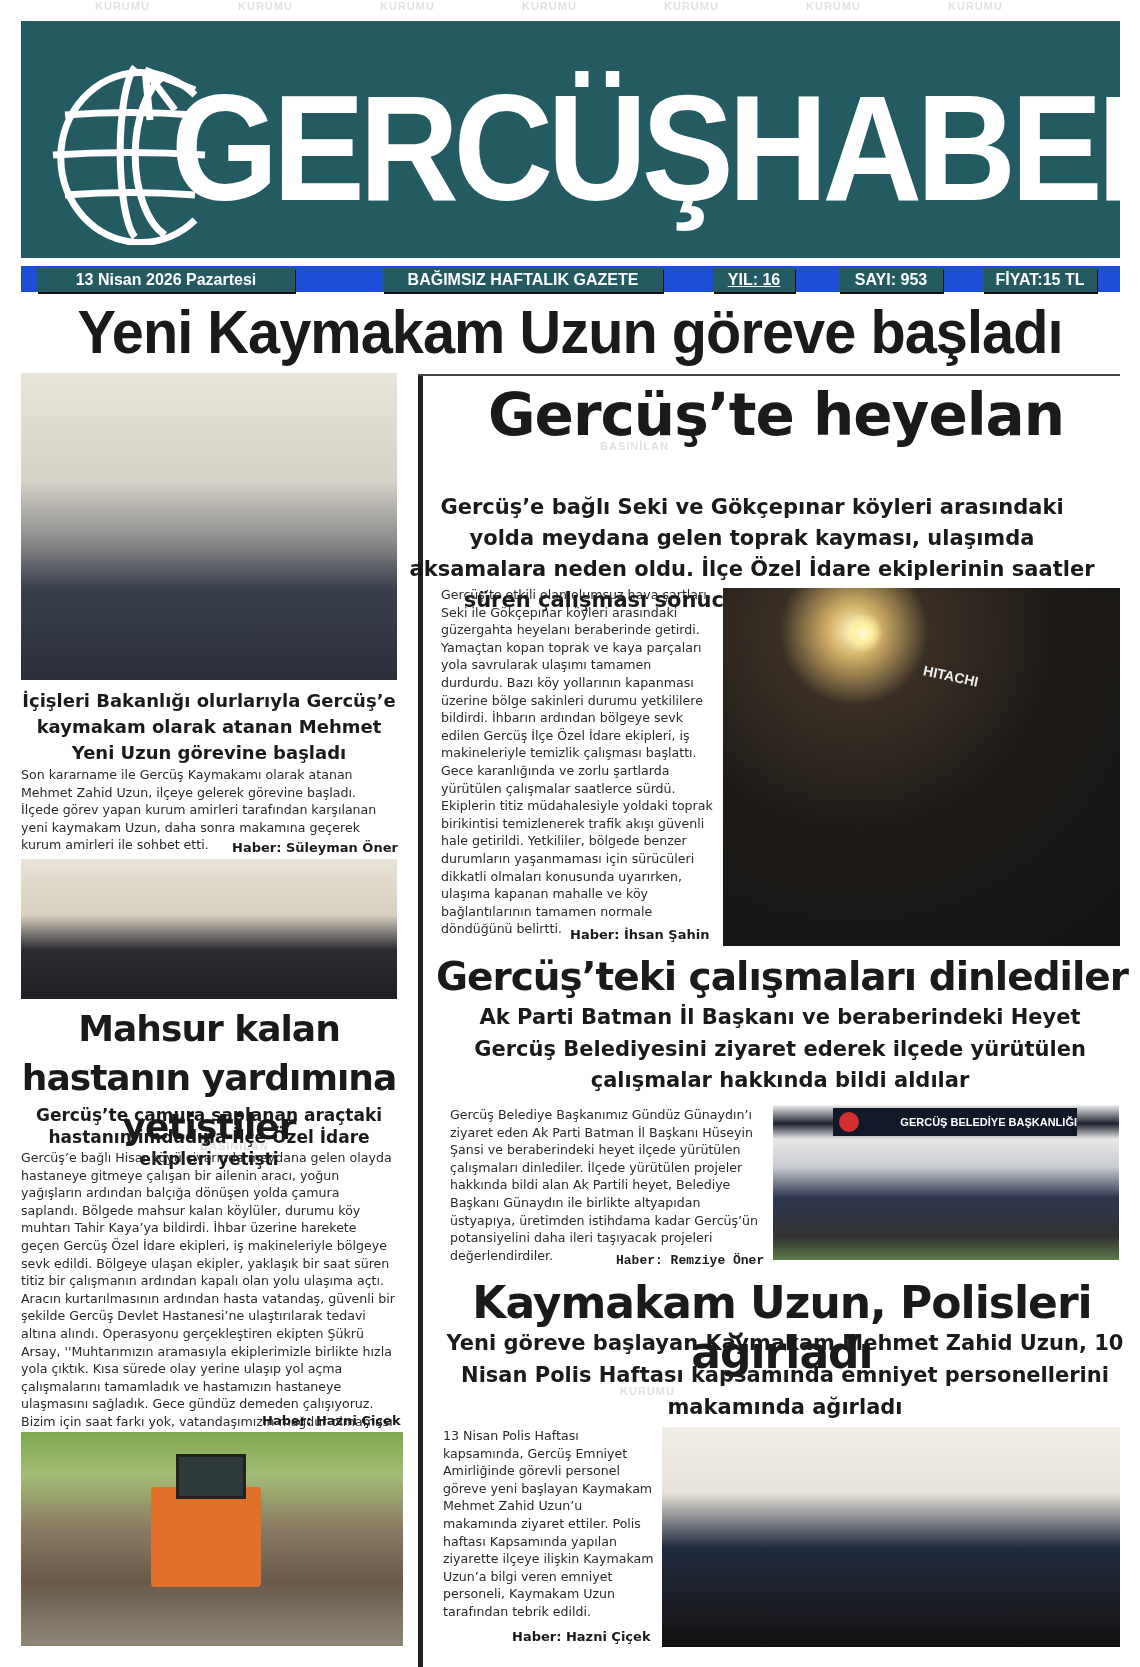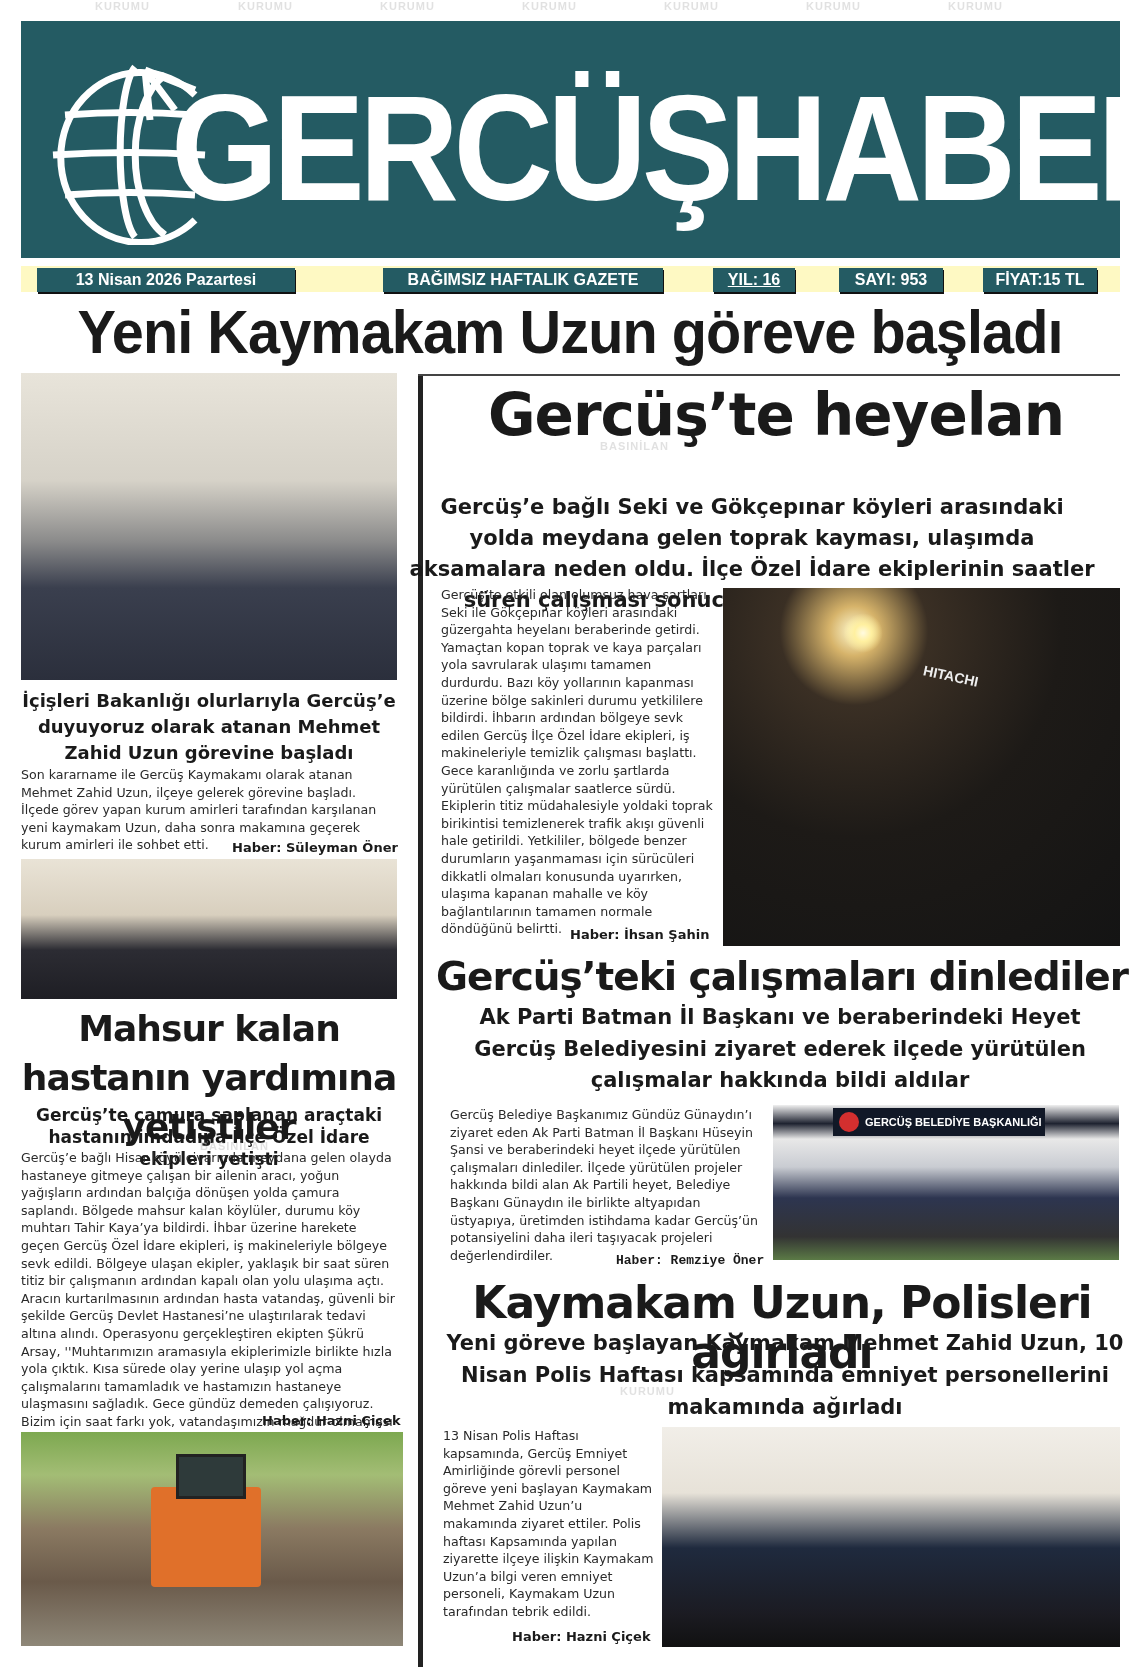--- a/index.html
+++ b/index.html
@@ -6,21 +6,21 @@
   html, body { width: 1140px; height: 1667px; background: #ffffff; overflow: hidden; }
   body { position: relative; font-family: "Liberation Sans", sans-serif; color: #1a1a1a; }
 
   
   .masthead { position: absolute; left: 21px; top: 21px; width: 1099px; height: 237px; background: #245b63; overflow: hidden; }
   .globe { position: absolute; left: 24px; top: 34px; width: 170px; height: 190px; }
   .logo-text { position: absolute; left: 150px; top: 52px; font-family: "Liberation Sans", sans-serif; font-weight: 700; font-size: 150px; line-height: 150px; color: #ffffff; letter-spacing: -6px; transform: scaleX(0.92); transform-origin: left top; white-space: nowrap; }
   .slogan { position: absolute; right: 12px; top: 172px; font-family: "DejaVu Sans", sans-serif; font-style: italic; font-size: 18px; color: #ffffff; letter-spacing: 1px; }
 
   
-  .infobar { position: absolute; left: 21px; top: 266px; width: 1099px; height: 26px; background: #fef9c3; }
+  .infobar { position: absolute; left: 21px; top: 266px; width: 1099px; height: 26px; background: #1d4ed8; }
   .info-pill { position: absolute; top: 2px; height: 24px; background: #245b63; color: #fff; font-family: "Liberation Sans", sans-serif; font-weight: 700; font-size: 16px; line-height: 24px; text-align: center; box-shadow: 1px 2px 0 #111; }
 
   
   .main-headline { position: absolute; left: 0; top: 296px; width: 1140px; text-align: center; font-family: "Liberation Sans", sans-serif; font-weight: 700; font-size: 62px; line-height: 72px; color: #1a1a1a; letter-spacing: -1px; transform: scaleX(0.93); transform-origin: center top; }
 
   
   .vdivider { position: absolute; left: 418px; top: 374px; width: 5px; height: 1293px; background: #222; }
   .hdivider { position: absolute; left: 418px; top: 374px; width: 702px; height: 2px; background: #444; }
 
   
@@ -34,21 +34,21 @@
   .photo-landslide { left: 723px; top: 588px; width: 397px; height: 358px;
     background: radial-gradient(circle at 33% 12%, #fff9d0 0%, #d6b36a 6%, #3a2f24 18%, #1d1a17 50%, #141414 100%); }
   .photo-municipality { left: 773px; top: 1105px; width: 346px; height: 155px;
     background: linear-gradient(180deg, #f0f0f0 0%, #1e2230 12%, #e8e8e8 22%, #c9ccd2 40%, #2d3550 60%, #333 85%, #5b7a46 100%); }
   .photo-police { left: 662px; top: 1427px; width: 458px; height: 220px;
     background: linear-gradient(180deg, #f1eee8 0%, #e7e2d8 30%, #1f2a3e 55%, #1b1b22 85%, #111 100%); }
 
   .photo-shape { position: absolute; }
   .light-burst { left: 120px; top: 25px; width: 40px; height: 40px; border-radius: 50%; background: radial-gradient(circle, #fffbe0 0%, #fff0a0 30%, rgba(255,220,120,0) 70%); }
   .hitachi-label { left: 200px; top: 80px; color: #eee; font-weight: 700; font-size: 14px; transform: rotate(12deg); font-family: "Liberation Sans", sans-serif; }
-  .sign-board { left: 60px; top: 3px; width: 212px; height: 28px; background: #111827; color: #fff; font-weight: 700; font-size: 11px; line-height: 28px; padding-left: 32px; font-family: "Liberation Sans", sans-serif; }
+  .sign-board { left: 60px; top: 3px; width: 244px; height: 28px; background: #111827; color: #fff; font-weight: 700; font-size: 11px; line-height: 28px; padding-left: 32px; font-family: "Liberation Sans", sans-serif; text-align: right; }
   .flag-dot { position: absolute; left: 6px; top: 4px; width: 20px; height: 20px; border-radius: 50%; background: #d32f2f; }
   .loader-body { left: 130px; top: 55px; width: 110px; height: 100px; background: #e0702a; border-radius: 4px; }
   .loader-cab { left: 155px; top: 22px; width: 70px; height: 45px; background: #2e3a3a; border: 3px solid #222; }
 
   
   .h-sub { position: absolute; font-family: "DejaVu Sans", sans-serif; font-weight: 700; color: #1a1a1a; text-align: center; }
   .h-big { position: absolute; font-family: "DejaVu Sans", sans-serif; font-weight: 700; color: #1a1a1a; text-align: center; letter-spacing: -1px; }
   .body-text { position: absolute; font-family: "DejaVu Sans", sans-serif; font-size: 12.6px; line-height: 17.6px; color: #2a2a2a; }
   .byline { position: absolute; font-family: "DejaVu Sans", sans-serif; font-weight: 700; font-size: 13px; color: #1a1a1a; }
 
@@ -80,21 +80,21 @@
   <div class="info-pill" style="left:818px;width:104px;">SAYI: 953</div>
   <div class="info-pill" style="left:962px;width:114px;">FİYAT:15 TL</div>
 </div>
 
 <h1 class="main-headline">Yeni Kaymakam Uzun göreve başladı</h1>
 
 <div class="vdivider"></div>
 <div class="hdivider"></div>
 
 <div class="photo photo-handshake"></div>
-<div class="h-sub" style="left:21px;top:688px;width:376px;font-size:18px;line-height:26px;">İçişleri Bakanlığı olurlarıyla Gercüş’e duyuyoruz olarak atanan Mehmet Zahid Uzun görevine başladı</div>
+<div class="h-sub" style="left:21px;top:688px;width:376px;font-size:18px;line-height:26px;">İçişleri Bakanlığı olurlarıyla Gercüş’e kaymakam olarak atanan Mehmet Yeni Uzun görevine başladı</div>
 <div class="body-text" style="left:21px;top:766px;width:360px;">Son kararname ile Gercüş Kaymakamı olarak atanan Mehmet Zahid Uzun, ilçeye gelerek görevine başladı. İlçede görev yapan kurum amirleri tarafından karşılanan yeni kaymakam Uzun, daha sonra makamına geçerek kurum amirleri ile sohbet etti.</div>
 <div class="byline" style="left:232px;top:840px;">Haber: Süleyman Öner</div>
 <div class="photo photo-meeting"></div>
 
 <div class="h-big" style="left:14px;top:1004px;width:390px;font-size:36px;line-height:49px;">Mahsur kalan hastanın yardımına yetiştiler</div>
 <div class="h-sub" style="left:14px;top:1104px;width:390px;font-size:17px;line-height:22px;">Gercüş’te çamura saplanan araçtaki hastanın imdadına İlçe Özel İdare ekipleri yetişti</div>
 <div class="body-text" style="left:21px;top:1149px;width:374px;">Gercüş’e bağlı Hisar köyü civarında meydana gelen olayda hastaneye gitmeye çalışan bir ailenin aracı, yoğun yağışların ardından balçığa dönüşen yolda çamura saplandı. Bölgede mahsur kalan köylüler, durumu köy muhtarı Tahir Kaya’ya bildirdi. İhbar üzerine harekete geçen Gercüş Özel İdare ekipleri, iş makineleriyle bölgeye sevk edildi. Bölgeye ulaşan ekipler, yaklaşık bir saat süren titiz bir çalışmanın ardından kapalı olan yolu ulaşıma açtı. Aracın kurtarılmasının ardından hasta vatandaş, güvenli bir şekilde Gercüş Devlet Hastanesi’ne ulaştırılarak tedavi altına alındı. Operasyonu gerçekleştiren ekipten Şükrü Arsay, ''Muhtarımızın aramasıyla ekiplerimizle birlikte hızla yola çıktık. Kısa sürede olay yerine ulaşıp yol açma çalışmalarını tamamladık ve hastamızın hastaneye ulaşmasını sağladık. Gece gündüz demeden çalışıyoruz. Bizim için saat farkı yok, vatandaşımızın mağdur olmaması için 24 saat görev başındayız'' dedi.</div>
 <div class="byline" style="left:262px;top:1413px;">Haber: Hazni Çiçek</div>
 <div class="photo photo-loader">
   <div class="photo-shape loader-body"></div>

